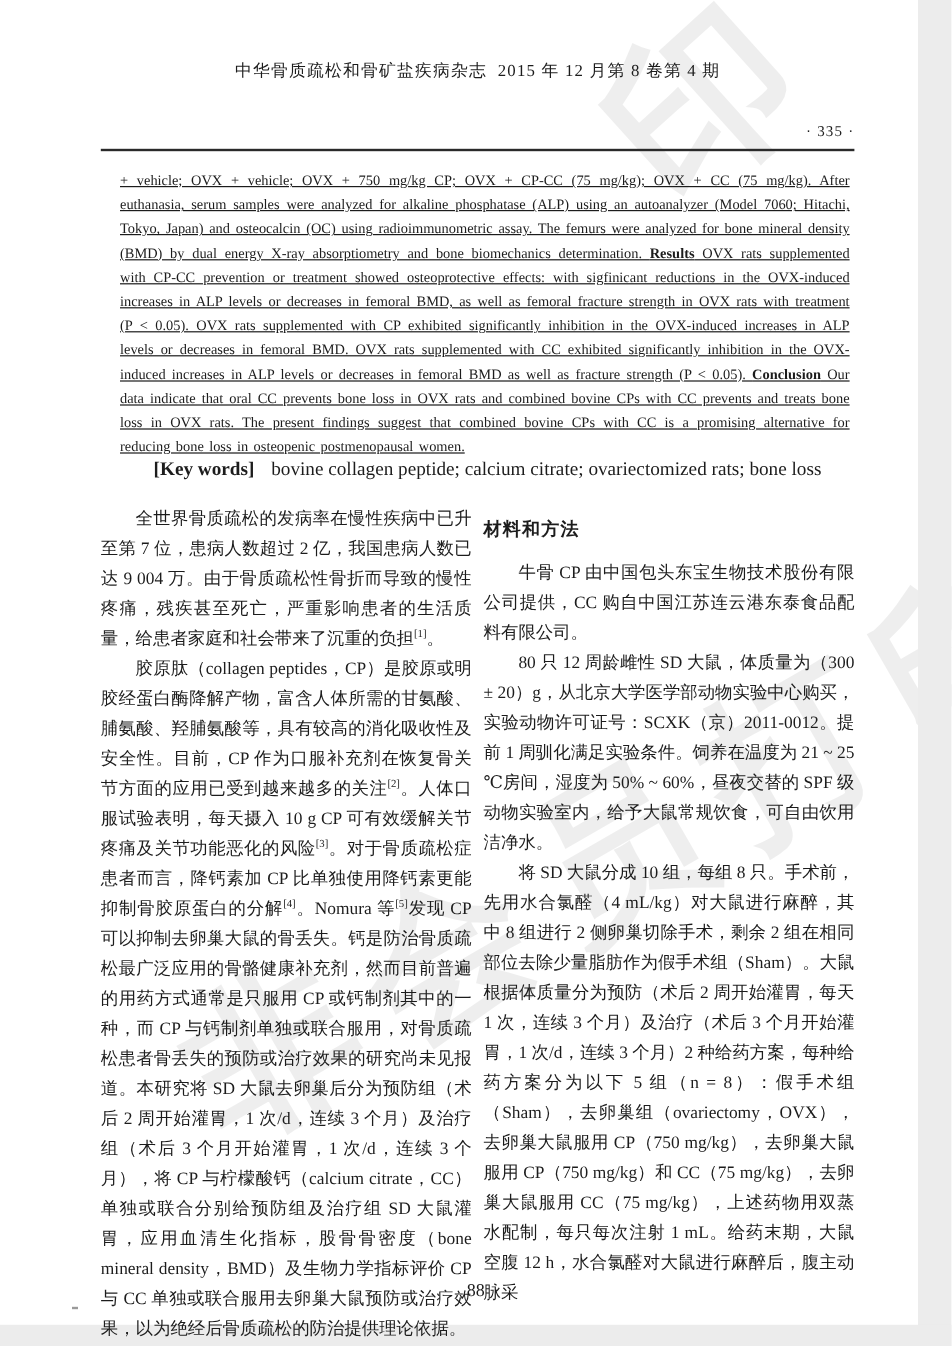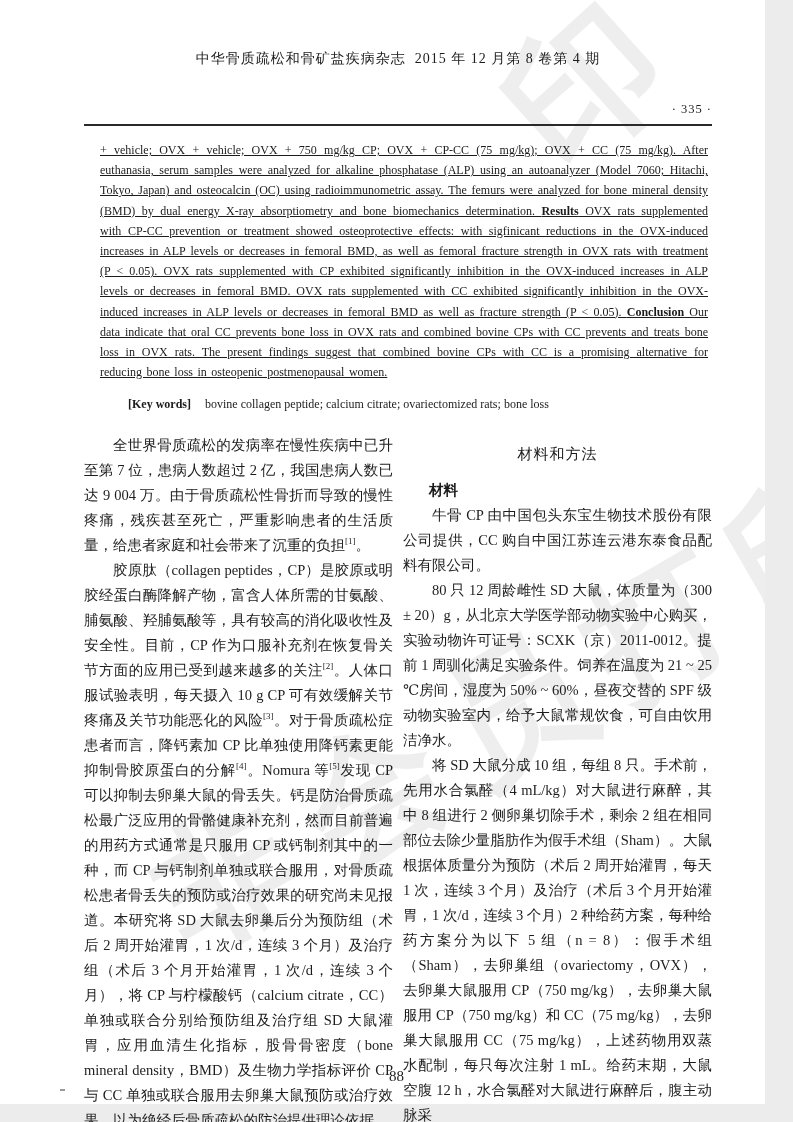--- a/index.html
+++ b/index.html
@@ -31,32 +31,32 @@
   .h-page{position:absolute;right:0;bottom:0;font-size:12.5px;letter-spacing:1px;margin-left:43px;}
   .rule{border-bottom:2px solid #2a2a2a;margin-top:7px;}
 
   
   .abstract{
     margin:14px 4px 0 16px;text-align:justify;
     font-size:12px;line-height:20.2px;word-spacing:1.5px;text-decoration:underline;
   }
   .abstract .b{font-weight:bold;}
   .keywords{
-    margin:12px 4px 0 16px;font-size:12px;line-height:20.2px;text-indent:28px;
+    margin:0 4px 0 16px;font-size:16px;line-height:20.2px;text-indent:28px;
   }
   .keywords .b{font-weight:bold;margin-right:14px;}
 
   
   .columns{display:flex;gap:10px;margin-top:18px;}
   .col{width:309px;font-size:14.5px;line-height:25px;text-align:justify;}
   .col p{margin:0;text-indent:2em;}
   sup{font-size:0.62em;line-height:0;}
   .b{font-weight:bold;}
   .sec{
-    margin:9px 0 11px 0;font-size:15px;font-weight:normal;text-align:center;
+    margin:9px 0 11px 0;font-size:15px;font-weight:bold;
     letter-spacing:1px;
   }
   .sub{margin:0;font-size:14.5px;font-weight:bold;text-indent:1.8em;line-height:25px;}
 
   .footer{position:absolute;left:0;top:1068px;width:100%;text-align:center;
     font-size:15px;z-index:1;}
   .corner-mark{position:absolute;left:60px;top:1089px;width:5px;height:2px;background:#9a9a9a;z-index:1;}
 </style>
 </head>
 <body>
@@ -82,21 +82,20 @@
       <span class="b">[Key words]</span><span>bovine collagen peptide; calcium citrate; ovariectomized rats; bone loss</span>
     </div>
 
     <div class="columns">
       <div class="col">
         <p><span>全世界骨质疏松的发病率在慢性疾病中已升至第 7 位，患病人数超过 2 亿，我国患病人数已达 9 004 万。由于骨质疏松性骨折而导致的慢性疼痛，残疾甚至死亡，严重影响患者的生活质量，给患者家庭和社会带来了沉重的负担</span><sup>[1]</sup><span>。</span></p>
         <p><span>胶原肽（collagen peptides，CP）是胶原或明胶经蛋白酶降解产物，富含人体所需的甘氨酸、脯氨酸、羟脯氨酸等，具有较高的消化吸收性及安全性。目前，CP 作为口服补充剂在恢复骨关节方面的应用已受到越来越多的关注</span><sup>[2]</sup><span>。人体口服试验表明，每天摄入 10 g CP 可有效缓解关节疼痛及关节功能恶化的风险</span><sup>[3]</sup><span>。对于骨质疏松症患者而言，降钙素加 CP 比单独使用降钙素更能抑制骨胶原蛋白的分解</span><sup>[4]</sup><span>。Nomura 等</span><sup>[5]</sup><span>发现 CP 可以抑制去卵巢大鼠的骨丢失。钙是防治骨质疏松最广泛应用的骨骼健康补充剂，然而目前普遍的用药方式通常是只服用 CP 或钙制剂其中的一种，而 CP 与钙制剂单独或联合服用，对骨质疏松患者骨丢失的预防或治疗效果的研究尚未见报道。本研究将 SD 大鼠去卵巢后分为预防组（术后 2 周开始灌胃，1 次/d，连续 3 个月）及治疗组（术后 3 个月开始灌胃，1 次/d，连续 3 个月），将 CP 与柠檬酸钙（calcium citrate，CC）单独或联合分别给预防组及治疗组 SD 大鼠灌胃，应用血清生化指标，股骨骨密度（bone mineral density，BMD）及生物力学指标评价 CP 与 CC 单独或联合服用去卵巢大鼠预防或治疗效果，以为绝经后骨质疏松的防治提供理论依据。</span></p>
       </div>
       <div class="col">
         <div class="sec">材料和方法</div>
-        <div class="sub">材料</div>
         <p>牛骨 CP 由中国包头东宝生物技术股份有限公司提供，CC 购自中国江苏连云港东泰食品配料有限公司。</p>
         <p>80 只 12 周龄雌性 SD 大鼠，体质量为（300 ± 20）g，从北京大学医学部动物实验中心购买，实验动物许可证号：SCXK（京）2011-0012。提前 1 周驯化满足实验条件。饲养在温度为 21 ~ 25 ℃房间，湿度为 50% ~ 60%，昼夜交替的 SPF 级动物实验室内，给予大鼠常规饮食，可自由饮用洁净水。</p>
         <p>将 SD 大鼠分成 10 组，每组 8 只。手术前，先用水合氯醛（4 mL/kg）对大鼠进行麻醉，其中 8 组进行 2 侧卵巢切除手术，剩余 2 组在相同部位去除少量脂肪作为假手术组（Sham）。大鼠根据体质量分为预防（术后 2 周开始灌胃，每天 1 次，连续 3 个月）及治疗（术后 3 个月开始灌胃，1 次/d，连续 3 个月）2 种给药方案，每种给药方案分为以下 5 组（n = 8）：假手术组（Sham），去卵巢组（ovariectomy，OVX），去卵巢大鼠服用 CP（750 mg/kg），去卵巢大鼠服用 CP（750 mg/kg）和 CC（75 mg/kg），去卵巢大鼠服用 CC（75 mg/kg），上述药物用双蒸水配制，每只每次注射 1 mL。给药末期，大鼠空腹 12 h，水合氯醛对大鼠进行麻醉后，腹主动脉采</p>
       </div>
     </div>
 
   </div>
 
   <div class="footer">
     <span>88</span>

